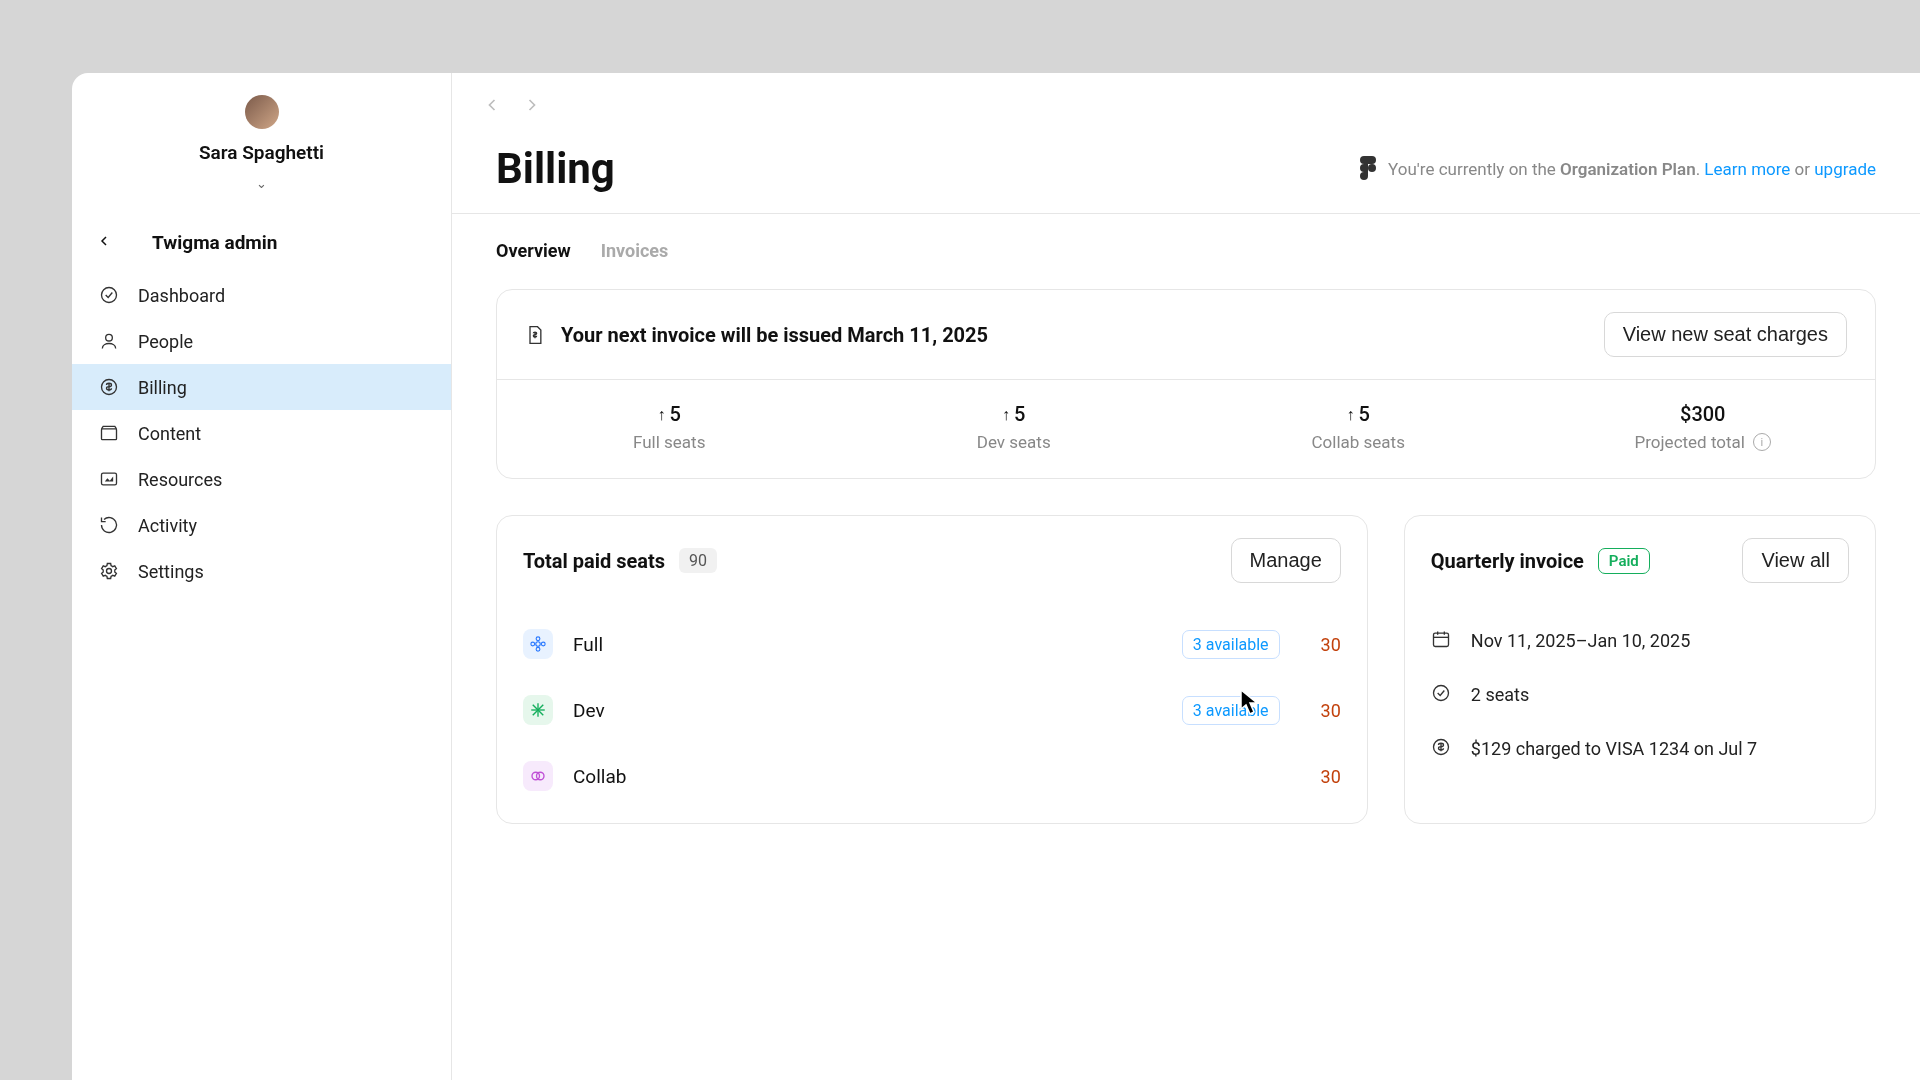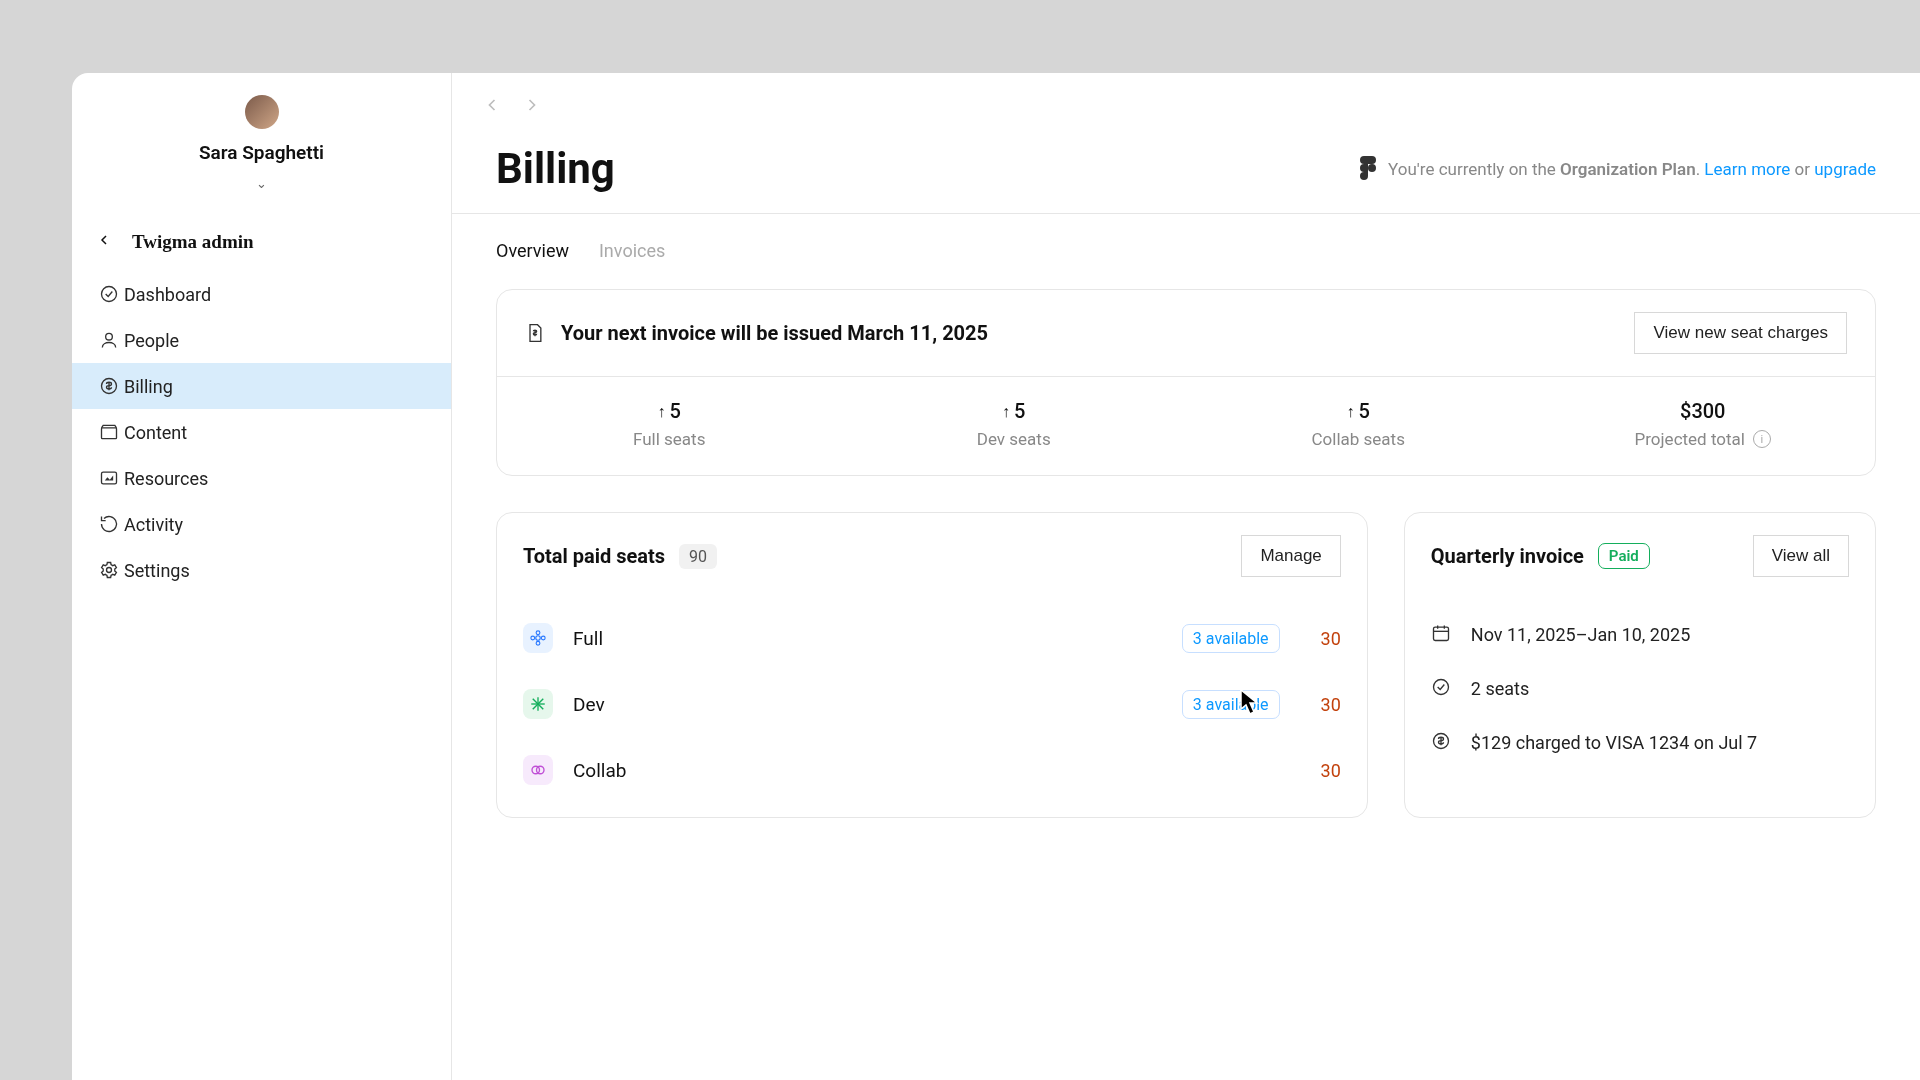--- a/index.html
+++ b/index.html
@@ -45,35 +45,34 @@
     }
     .user-name {
       font-size: 19px;
       font-weight: 600;
       color: #111;
     }
     .user-chevron { color: #666; font-size: 13px; }
     .org-row {
       display: flex;
       align-items: center;
-      gap: 16px;
+      gap: 36px;
       padding: 18px 24px 10px 24px;
-      font-family: Liberation Serif, serif;
     }
     .back-chevron { font-size: 18px; color: #111; cursor: pointer; width: 20px; }
     .org-title { font-size: 19px; font-weight: 700; color: #111; }
     .nav {
       display: flex;
       flex-direction: column;
       padding: 8px 0;
     }
     .nav-item {
       display: flex;
       align-items: center;
-      gap: 4px;
+      gap: 18px;
       padding: 12px 26px;
       font-size: 18px;
       color: #222;
       cursor: pointer;
     }
     .nav-item.active {
       background: #d8ecfb;
     }
     .nav-icon {
       width: 22px;
@@ -130,21 +129,21 @@
     .content {
       padding: 22px 44px;
     }
     .tabs {
       display: flex;
       gap: 30px;
       margin-bottom: 24px;
     }
     .tab {
       font-size: 18px;
-      font-weight: 400;
+      font-weight: 700;
       color: #aaa;
       cursor: pointer;
       padding: 4px 0;
       text-align: center;
     }
     .tab.active { color: #111; }
     
     .invoice-panel {
       border: 1px solid #e6e6e6;
       border-radius: 16px;
@@ -160,23 +159,23 @@
     .invoice-head-left {
       display: flex;
       align-items: flex-start;
       gap: 16px;
     }
     .doc-icon { width: 20px; height: 24px; }
     .invoice-title { font-size: 20px; font-weight: 700; color: #111; }
     .btn {
       border: 1px solid #d8d8d8;
       background: #fff;
-      border-radius: 0;
+      border-radius: 10px;
       padding: 10px 18px;
-      font-size: 17px;
+      font-size: 20px;
       font-weight: 500;
       color: #222;
       cursor: pointer;
     }
     .invoice-stats {
       display: flex;
       border-top: 1px solid #e6e6e6;
     }
     .stat {
       flex: 1;

